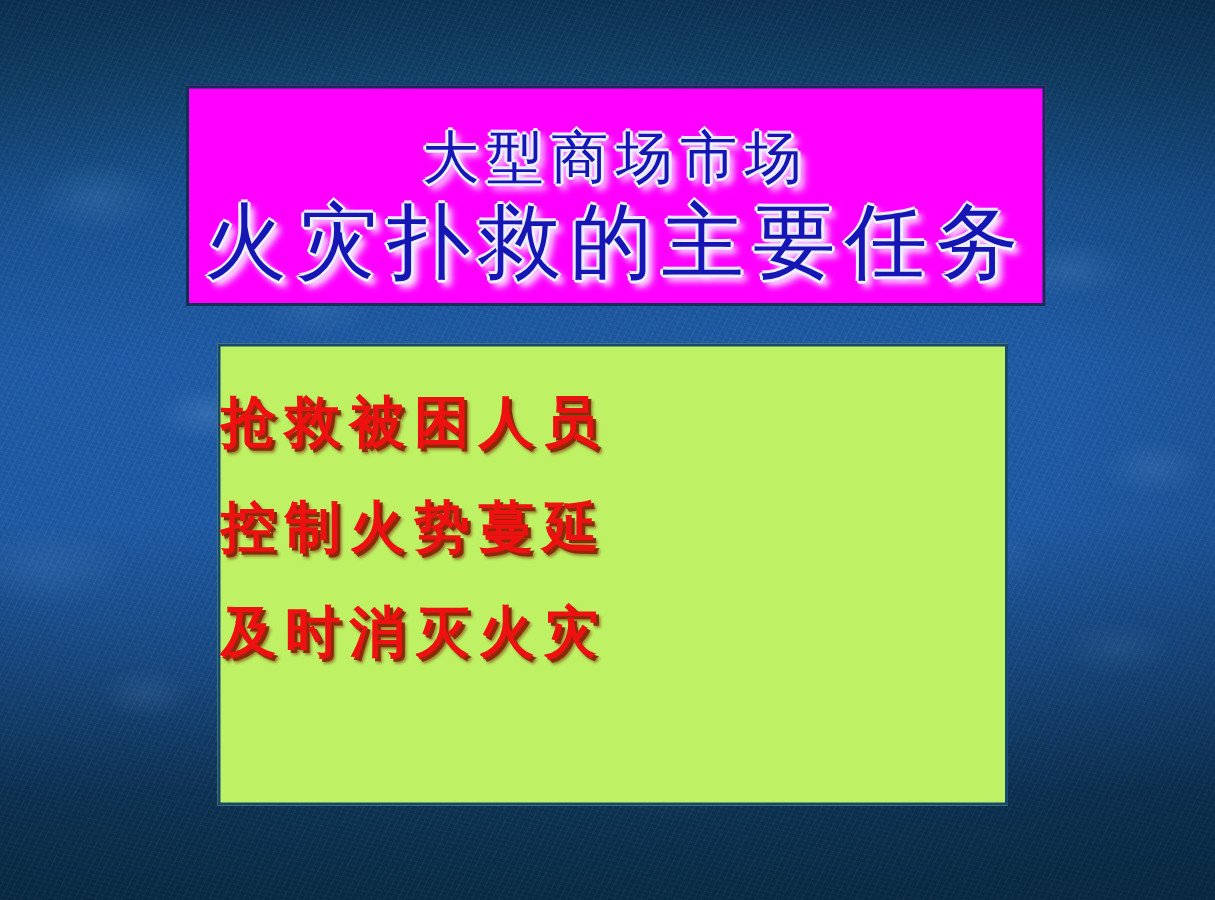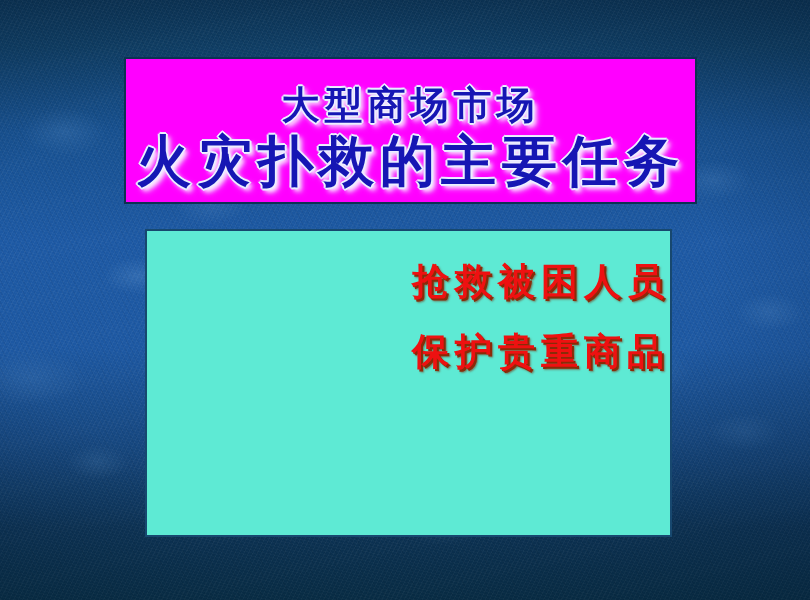--- a/index.html
+++ b/index.html
@@ -77,21 +77,21 @@
     box-sizing: border-box;
     display: flex;
     flex-direction: column;
     align-items: center;
     justify-content: center;
     padding-top: 4px;
   }
   .title-line {
     color: #1616b4;
     font-family: "DejaVu Sans", sans-serif;
-    font-weight: bold;
+    font-weight: normal;
     font-size: 38px;
     line-height: 56px;
     letter-spacing: 5px;
     white-space: nowrap;
     text-shadow:
       -1px -1px 0 #f0f0ff,
        1px -1px 0 #f0f0ff,
       -1px  1px 0 #f0f0ff,
        1px  1px 0 #f0f0ff,
       -2px  0   0 #e8e8ff,
@@ -106,26 +106,26 @@
     letter-spacing: 6px;
   }
 
   
   #content-box {
     position: absolute;
     left: 145px;
     top: 229px;
     width: 527px;
     height: 308px;
-    background: #5eead4;
+    background: #bef264;
     border: 2px solid #17486f;
     box-sizing: border-box;
     display: flex;
     flex-direction: column;
-    align-items: flex-end;
+    align-items: flex-start;
     justify-content: flex-start;
     padding-top: 16px;
   }
   .content-line {
     color: #EE1111;
     font-family: "DejaVu Sans", sans-serif;
     font-weight: bold;
     font-size: 37px;
     line-height: 70px;
     letter-spacing: 6px;
@@ -143,16 +143,17 @@
   <div id="slide-bg"></div>
   <div id="slide-vignette"></div>
 
   <div id="title-box">
     <div class="title-line line-1">大型商场市场</div>
     <div class="title-line line-2">火灾扑救的主要任务</div>
   </div>
 
   <div id="content-box">
     <div class="content-line">抢救被困人员</div>
-    <div class="content-line">保护贵重商品</div>
+    <div class="content-line">控制火势蔓延</div>
+    <div class="content-line">及时消灭火灾</div>
   </div>
 
 </div>
 
 </body></html>

